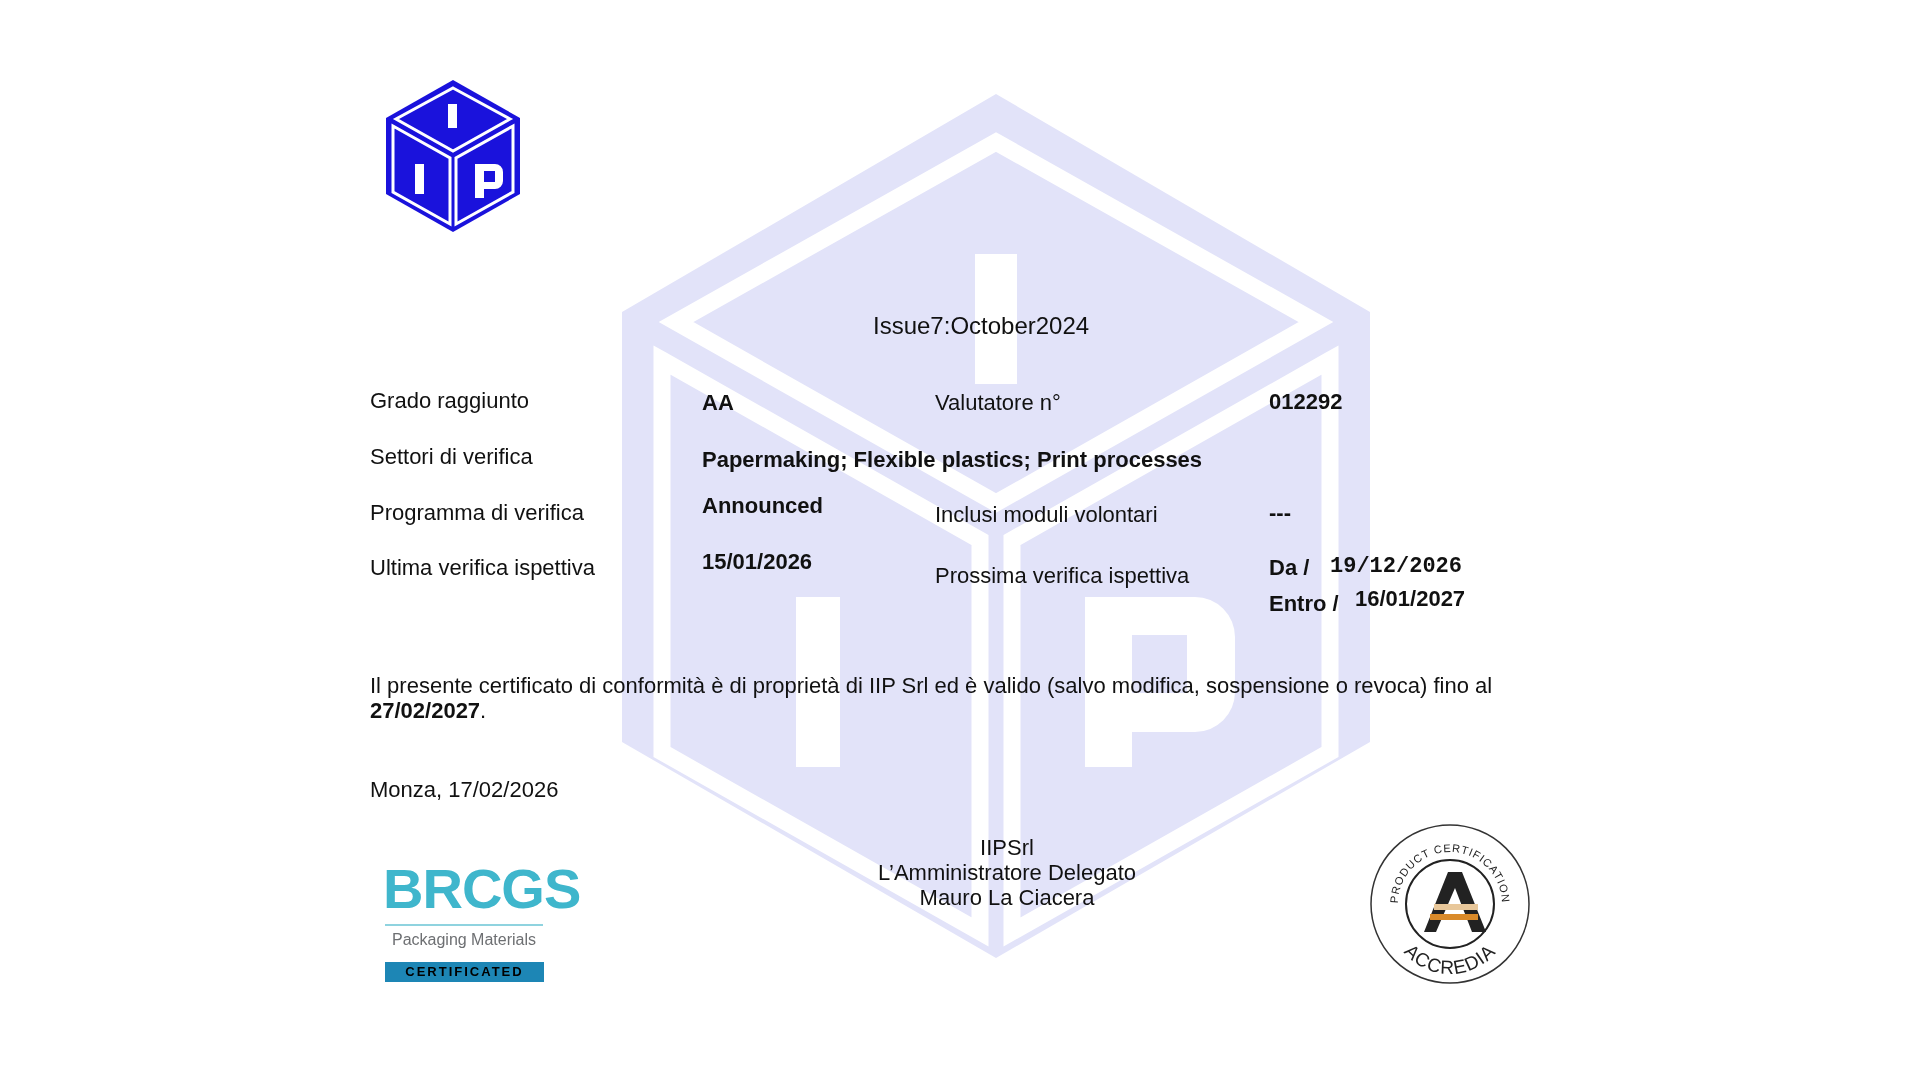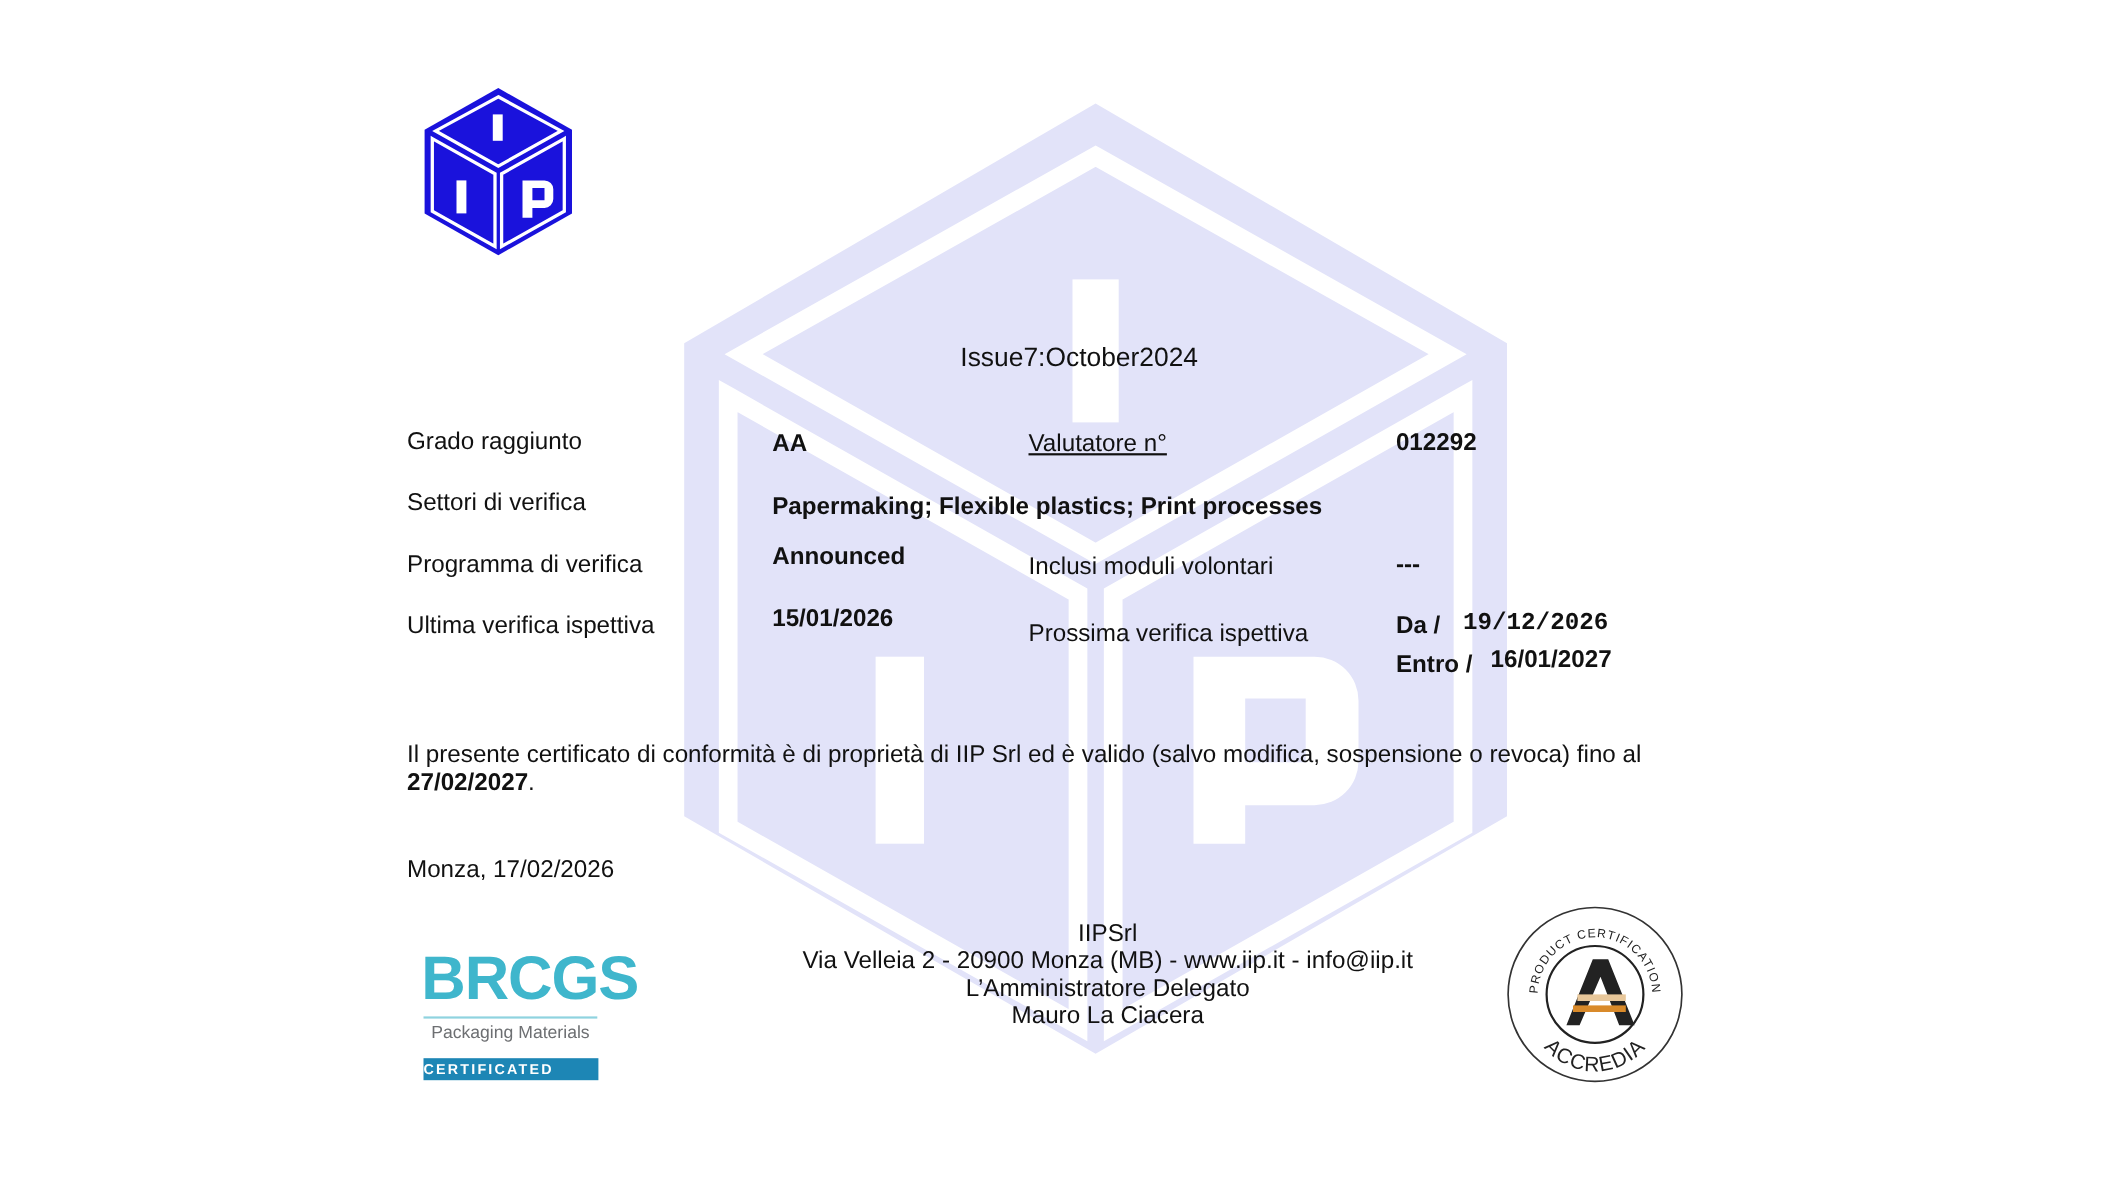--- a/index.html
+++ b/index.html
@@ -13,21 +13,21 @@
   .val { font-size:22px; font-weight:bold; }
   .para { left:370px; top:673px; font-size:22px; line-height:25px; white-space:normal; width:1200px; }
   .para b { font-weight:bold; }
   .place { left:370px; top:777px; font-size:22px; }
   .footer { position:absolute; left:700px; width:614px; top:835px; text-align:center; font-size:22px; line-height:25px; }
   .footer .co { font-weight:normal; }
   .brcgs { position:absolute; left:383px; top:858px; width:162px; height:128px; }
   .brcgs-word { position:absolute; left:0; top:0; width:162px; text-align:left; font-size:56px; font-weight:bold; color:#3fb6cc; letter-spacing:-1px; line-height:62px; }
   .brcgs-line { position:absolute; left:2px; top:66px; width:158px; height:2px; background:#8fd3df; }
   .brcgs-sub { position:absolute; left:0; top:73px; width:162px; text-align:center; font-size:16px; color:#6d6f72; }
-  .brcgs-bar { position:absolute; left:2px; top:104px; width:159px; height:20px; background:#1d86b5; color:#ffffff; text-align:left; font-size:13px; font-weight:bold; letter-spacing:2px; line-height:20px; }
+  .brcgs-bar { position:absolute; left:2px; top:104px; width:159px; height:20px; background:#1d86b5; color:#000000; text-align:center; font-size:13px; font-weight:bold; letter-spacing:2px; line-height:20px; }
   .accredia { position:absolute; left:1368px; top:822px; width:164px; height:164px; }
 </style>
 </head>
 <body>
 
 <svg class="watermark" viewBox="0 0 1920 1080">
   <polygon points="996,94 1370,312 1370,742 996,958 622,742 622,312" fill="#e2e3f9"></polygon>
   <g fill="#e2e3f9" stroke="#ffffff" stroke-width="17" stroke-linejoin="miter">
     <polygon points="996,142 1316,322 996,503 676,322"></polygon>
     <polygon points="662,360 980,540 980,932 662,752"></polygon>
@@ -47,21 +47,21 @@
   </g>
   <rect x="64" y="26" width="9" height="24" fill="#ffffff"></rect>
   <rect x="31" y="86" width="9" height="30" fill="#ffffff"></rect>
   <path d="M91,86 h20 a8,8 0 0 1 8,8 v9 a8,8 0 0 1 -8,8 h-11 v9 h-9 z M100,93 v11 h11 v-11 z" fill="#ffffff" fill-rule="evenodd"></path>
 </svg>
 
 <div class="abs title">Issue7:October2024</div>
 
 <div class="abs lbl" style="left:370px;top:388px;">Grado raggiunto</div>
 <div class="abs val" style="left:702px;top:390px;">AA</div>
-<div class="abs lbl" style="left:935px;top:390px;text-decoration:underline;">Valutatore n°</div>
+<div class="abs lbl" style="left:935px;top:390px;">Valutatore n°</div>
 <div class="abs val" style="left:1269px;top:389px;">012292</div>
 
 <div class="abs lbl" style="left:370px;top:444px;">Settori di verifica</div>
 <div class="abs val" style="left:702px;top:447px;">Papermaking; Flexible plastics; Print processes</div>
 
 <div class="abs lbl" style="left:370px;top:500px;">Programma di verifica</div>
 <div class="abs val" style="left:702px;top:493px;">Announced</div>
 <div class="abs lbl" style="left:935px;top:502px;">Inclusi moduli volontari</div>
 <div class="abs val" style="left:1269px;top:500px;">---</div>
 
@@ -75,21 +75,20 @@
 
 <div class="abs para">
   <span>Il presente certificato di conformità è di proprietà di IIP Srl ed è valido (salvo modifica, sospensione o revoca) fino al</span><br>
   <b>27/02/2027</b><span>.</span>
 </div>
 
 <div class="abs place">Monza, 17/02/2026</div>
 
 <div class="footer">
   <div class="co">IIPSrl</div>
-  <div>Via Velleia 2 - 20900 Monza (MB) - www.iip.it - info@iip.it</div>
   <div>L’Amministratore Delegato</div>
   <div>Mauro La Ciacera</div>
 </div>
 
 <div class="brcgs">
   <div class="brcgs-word">BRCGS</div>
   <div class="brcgs-line"></div>
   <div class="brcgs-sub">Packaging Materials</div>
   <div class="brcgs-bar">CERTIFICATED</div>
 </div>

